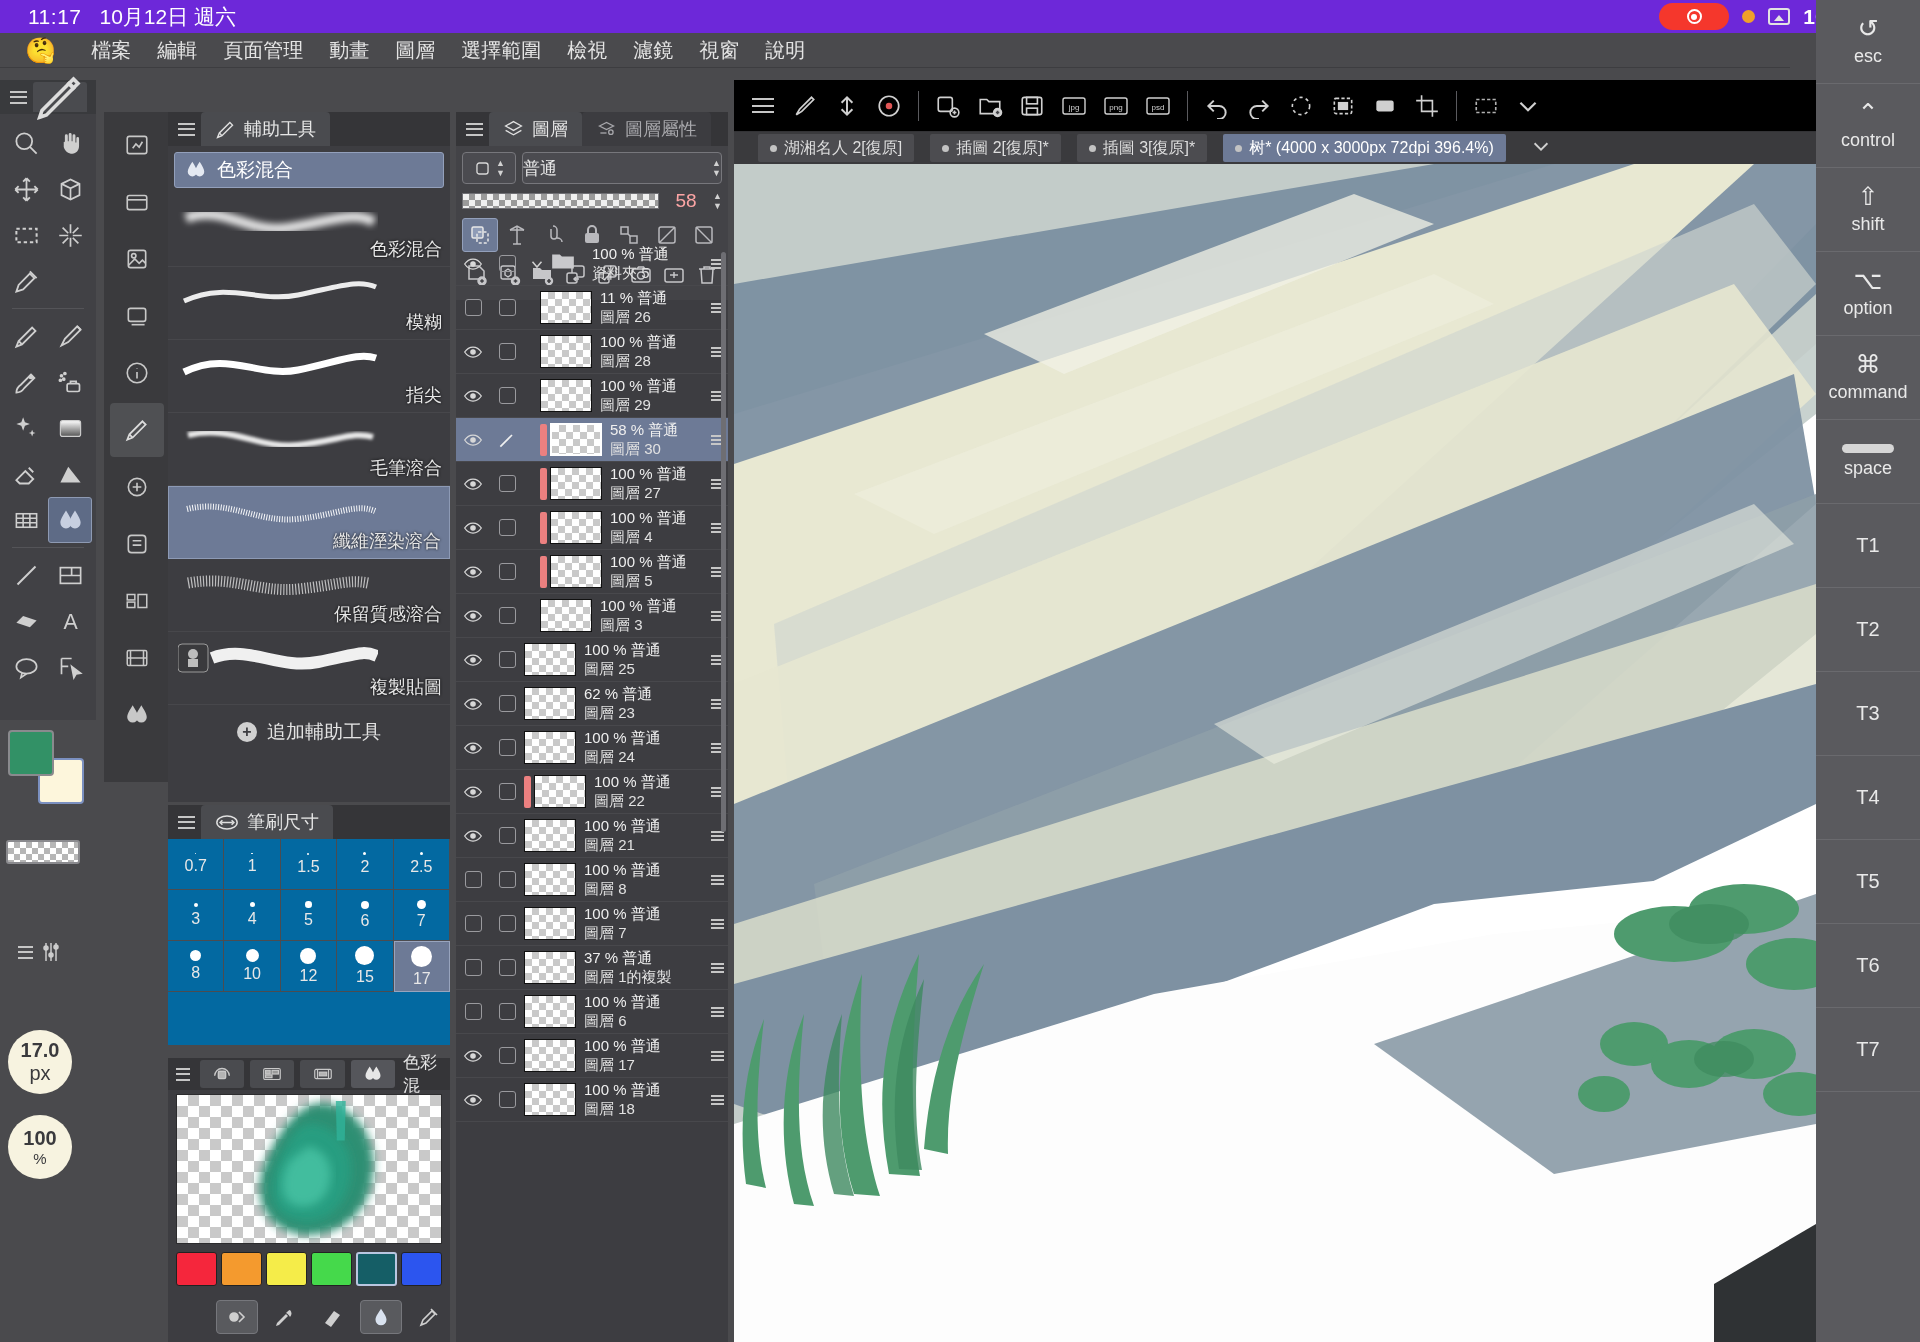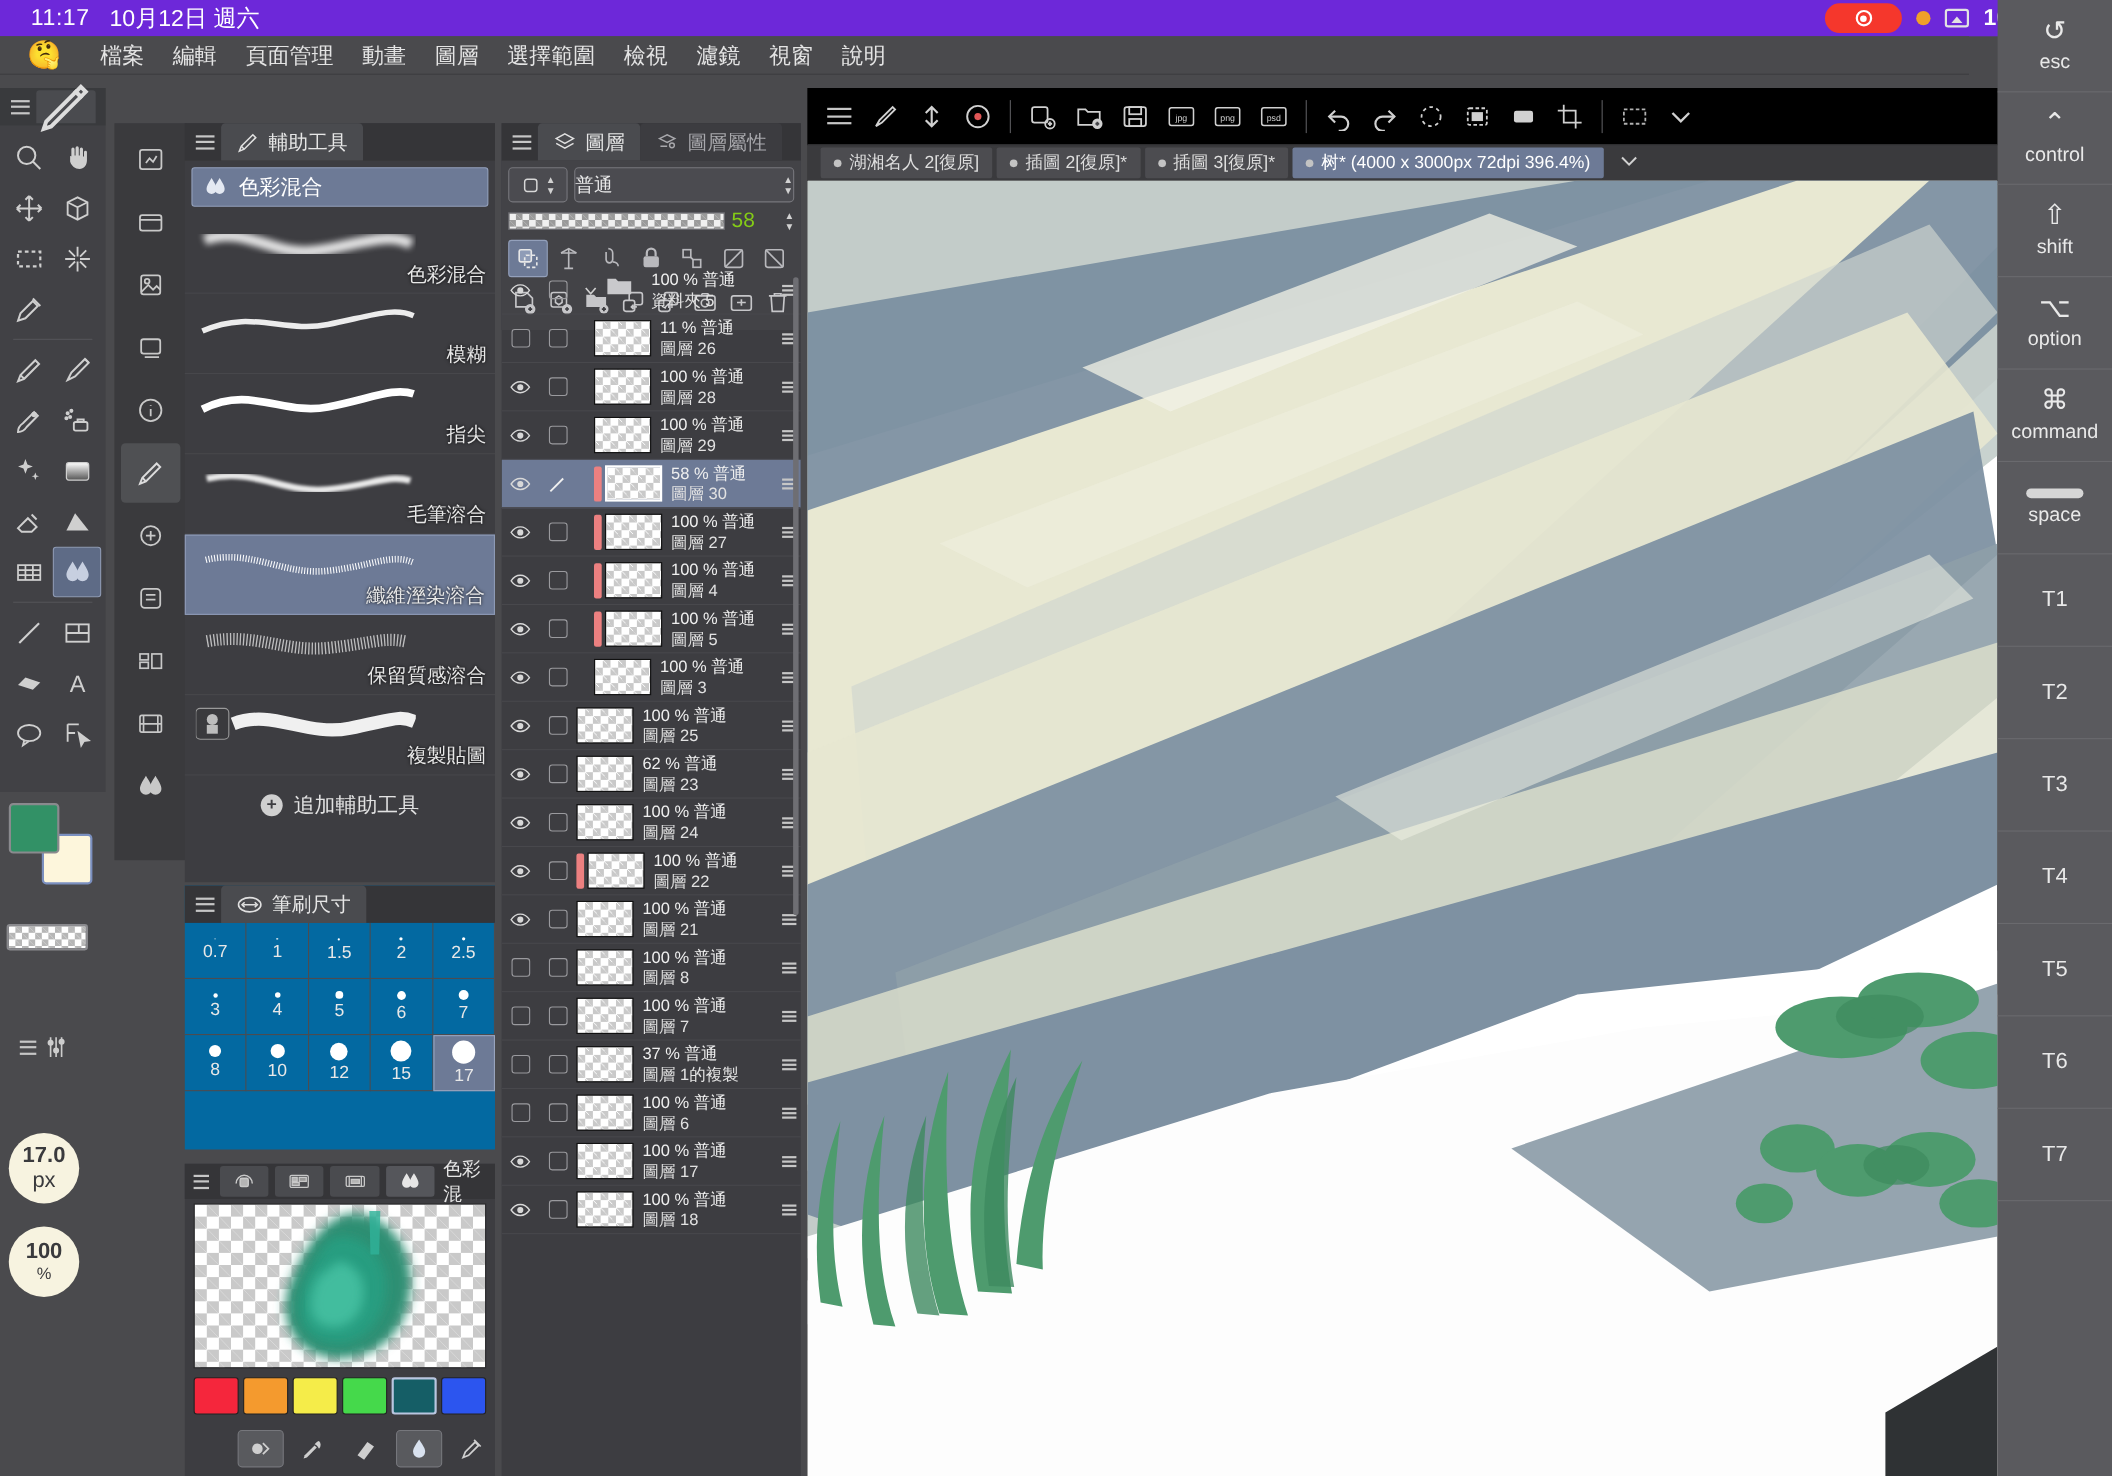--- a/index.html
+++ b/index.html
@@ -117,21 +117,21 @@
   .lp-top { background: #434347; padding: 6px 6px 8px 6px; }
   .lp-row1 { display: flex; align-items: center; gap: 6px; }
   .lp-ctl { height: 32px; border: 1px solid #77777c; border-radius: 4px; display:flex; align-items:center; justify-content:center; gap:4px; background:#4b4b50;}
   .spin { display:flex; flex-direction:column; gap:2px; }
   .spin span { font-size: 9px; line-height: 8px; color:#d2d2d2;}
   .blendsel { flex: 1; font-size: 17px; color:#e9e9e9; }
   .opac-bar { flex: 1; height: 16px; border:1px solid #6e6e73;
     background-image: linear-gradient(45deg,#9a9a9a 25%,transparent 25%,transparent 75%,#9a9a9a 75%),
                       linear-gradient(45deg,#9a9a9a 25%,#f0f0f0 25%,#f0f0f0 75%,#9a9a9a 75%);
     background-size: 12px 12px; background-position: 0 0, 6px 6px; }
-  .opac-num { font-size: 19px; color: #84cc16; width: 42px; text-align:left; }
+  .opac-num { font-size: 19px; color: #fca5a5; width: 42px; text-align:center; }
   .lp-row2, .lp-row3 { display:flex; align-items:center; gap: 2px; margin-top: 6px; }
   .lp-btn { width: 38px; height: 34px; display:flex; align-items:center; justify-content:center; border-radius:3px;}
   .lp-btn.sel { background:#6d7a96; border:1px solid #93a0bb; }
   .lp-btn svg { width: 24px; height: 24px; }
   .lp-list { position: absolute; top: 130px; left: 0; right: 0; bottom: 0; overflow: hidden; }
   .lrow { display: flex; align-items: center; height: 44px; border-bottom: 1px solid #48484c; position: relative; }
   .lrow.sel { background: #6d7a96; }
   .lrow .eye { width: 34px; display:flex; align-items:center; justify-content:center; }
   .lrow .chk { width: 34px; display:flex; align-items:center; justify-content:center; }
   .cbox { width: 17px; height: 17px; border: 1.5px solid #9a9a9e; border-radius: 3px; }
@@ -149,21 +149,21 @@
   .lrow.folder .fold { width: 26px; display:flex;align-items:center;justify-content:center;}
   .indent { width: 16px; }
   .lp-scroll { position:absolute; right:2px; top:140px; width: 5px; height: 580px; background:#6e6e73; border-radius:3px;}
 
   
   #canvasarea { position: absolute; top: 80px; left: 734px; right: 104px; bottom: 0; background: #3a3a3d; }
   #cv-toolbar { height: 52px; background: #000000; display: flex; align-items: center; gap: 4px; padding: 0 10px; border-bottom:1px solid #333336; }
   #cv-toolbar .tb { width: 38px; height: 38px; display:flex; align-items:center; justify-content:center; border-radius:4px; }
   #cv-toolbar .tb svg { width: 26px; height: 26px; }
   .tb-sep { width:1px; height: 30px; background:#5a5a5e; margin: 0 6px; }
-  #cv-tabs { height: 32px; background: #3a3a3d; display: flex; align-items: center; gap: 4px; padding-left: 12px; }
+  #cv-tabs { height: 32px; background: #3a3a3d; display: flex; align-items: center; gap: 16px; padding-left: 12px; margin-left: 12px; }
   .cvtab { height: 28px; display: flex; align-items: center; gap: 7px; padding: 0 12px; background: #4c4c50; font-size: 16px; color: #dedede; border-radius: 2px; max-width: 160px; overflow:hidden; white-space:nowrap;}
   .cvtab.active { background: #6d7a96; color: #fff; max-width: none; }
   .cvtab .dot { width: 7px; height: 7px; border-radius: 50%; background: #c3c3c3; flex: none;}
   #artwork { position: absolute; top: 84px; left: 0; right: 0; bottom: 0; overflow: hidden; background:#2f2f31; }
 
   
   #sidebar { position: absolute; top: 0; right: 0; width: 104px; height: 1342px; background: #5a5a5e; }
   .sb-key { height: 84px; border-bottom: 1px solid #6a6a6e; display:flex; flex-direction:column; align-items:center; justify-content:center; gap: 5px; color: #e9e9e9; font-size: 18px; }
   .sb-key .glyph { font-size: 25px; line-height: 1; }
   .sb-key.tkey { height: 84px; font-size: 20px; }

